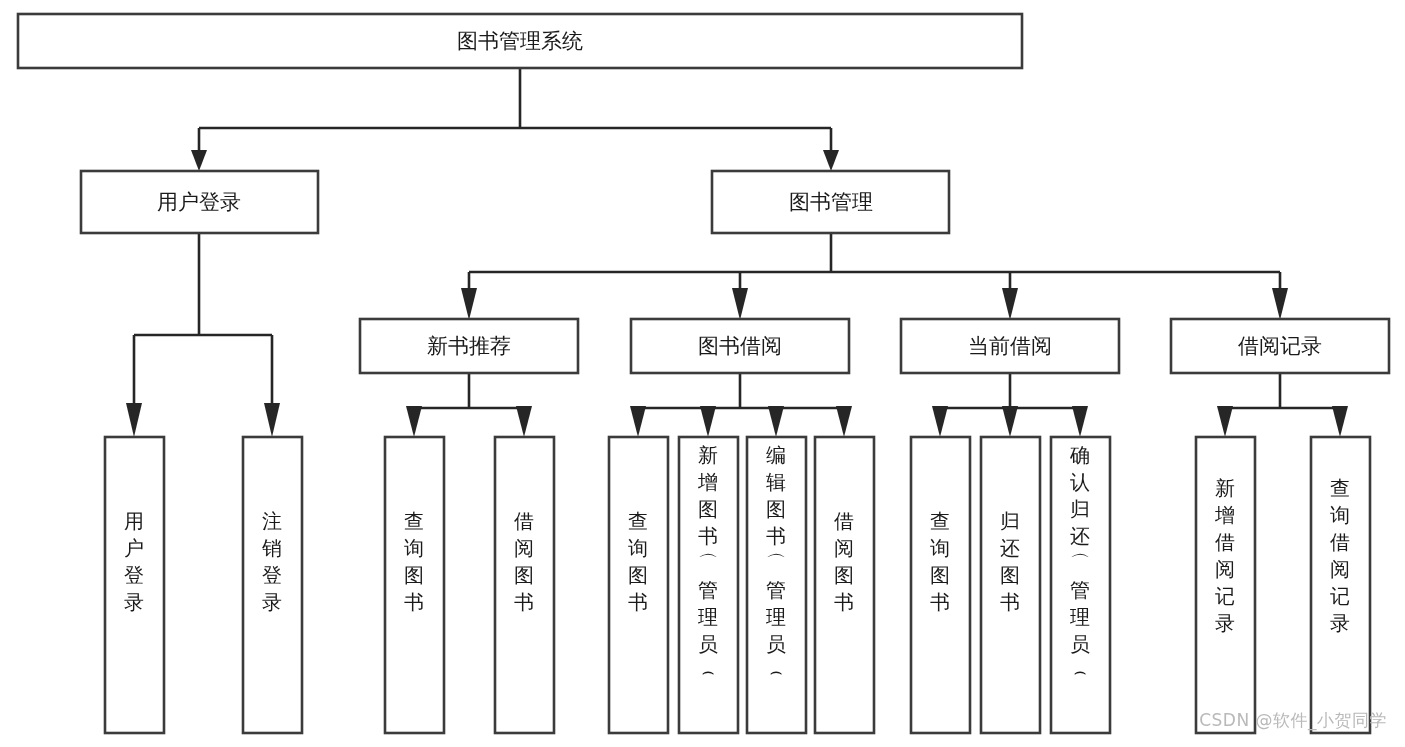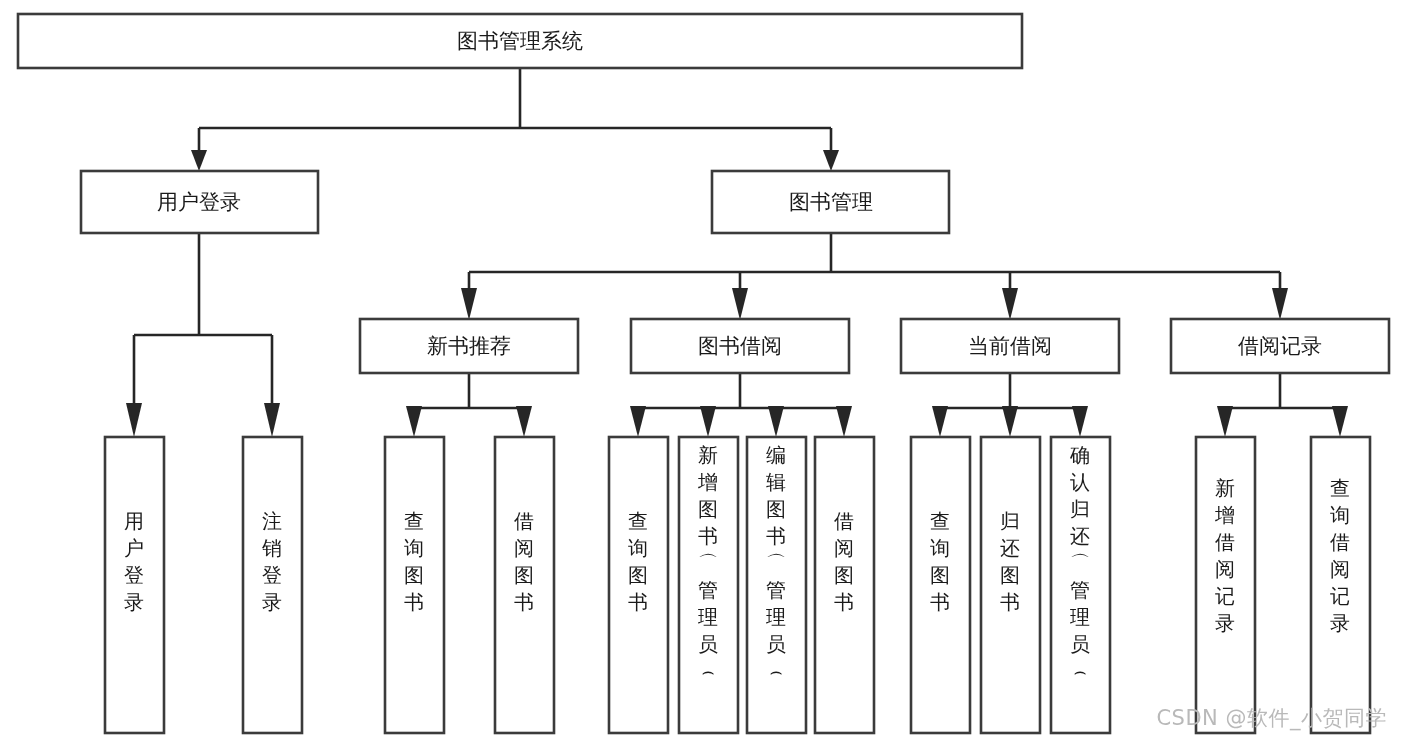--- a/index.html
+++ b/index.html
@@ -52,21 +52,21 @@
     font-family: "DejaVu Sans", "Liberation Sans", sans-serif;
     font-size: 20px;
     fill: #1a1a1a;
     text-anchor: middle;
   }
   .watermark {
     position: absolute;
     right: 18px;
     bottom: 6px;
     font-family: "DejaVu Sans", "Liberation Sans", sans-serif;
-    font-size: 21px;
+    font-size: 17px;
     color: #b9b9b9;
     letter-spacing: 0.5px;
     white-space: nowrap;
     pointer-events: none;
     text-align: right;
   }
 </style>
 </head>
 <body>
 

